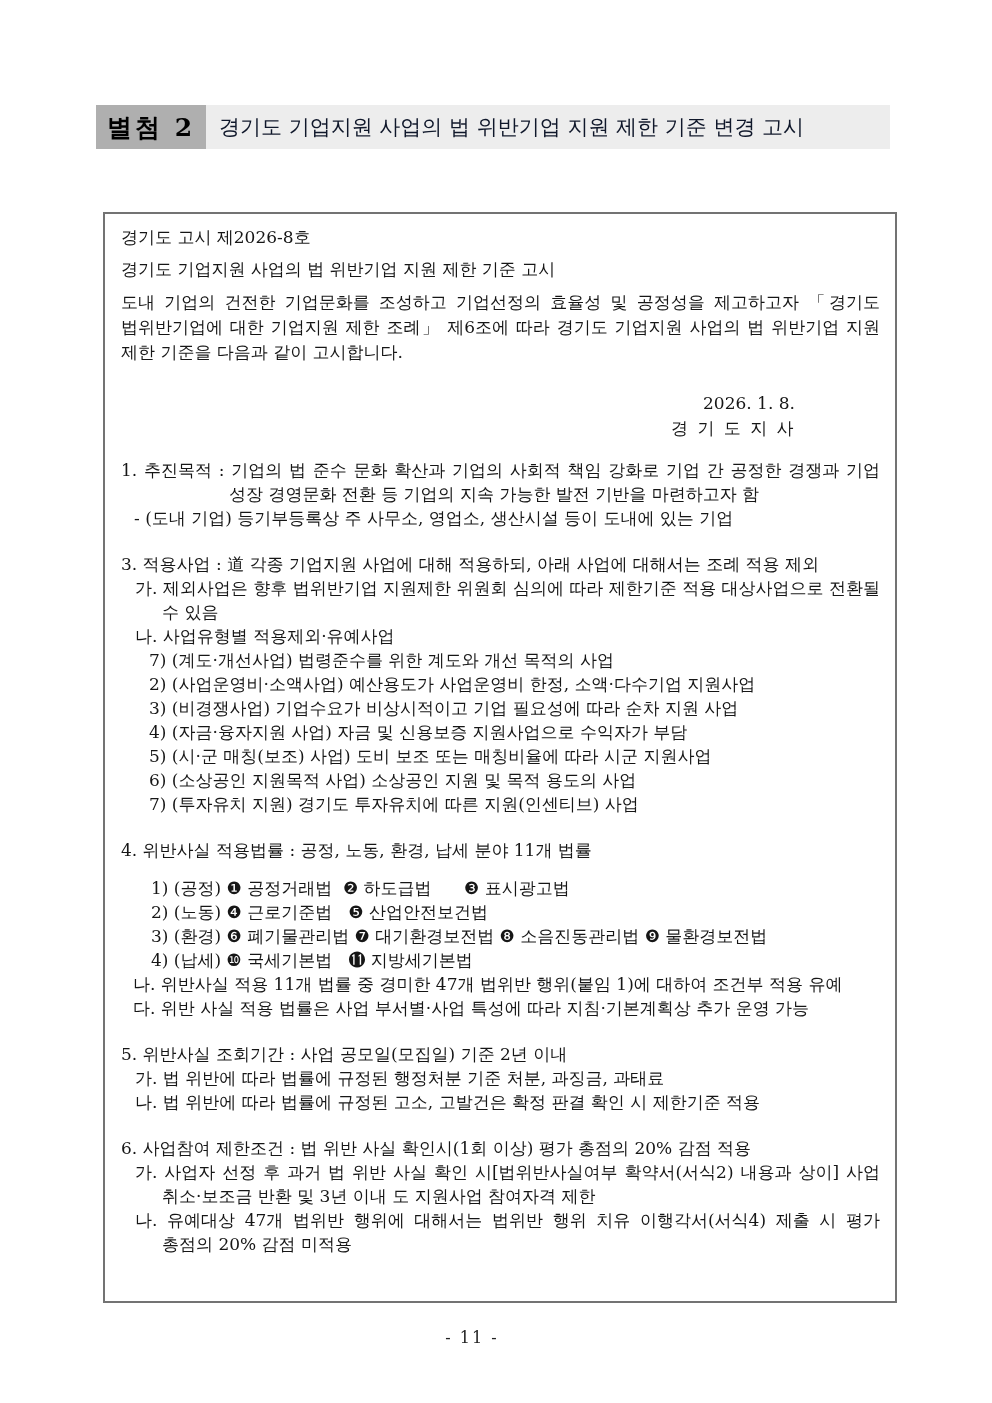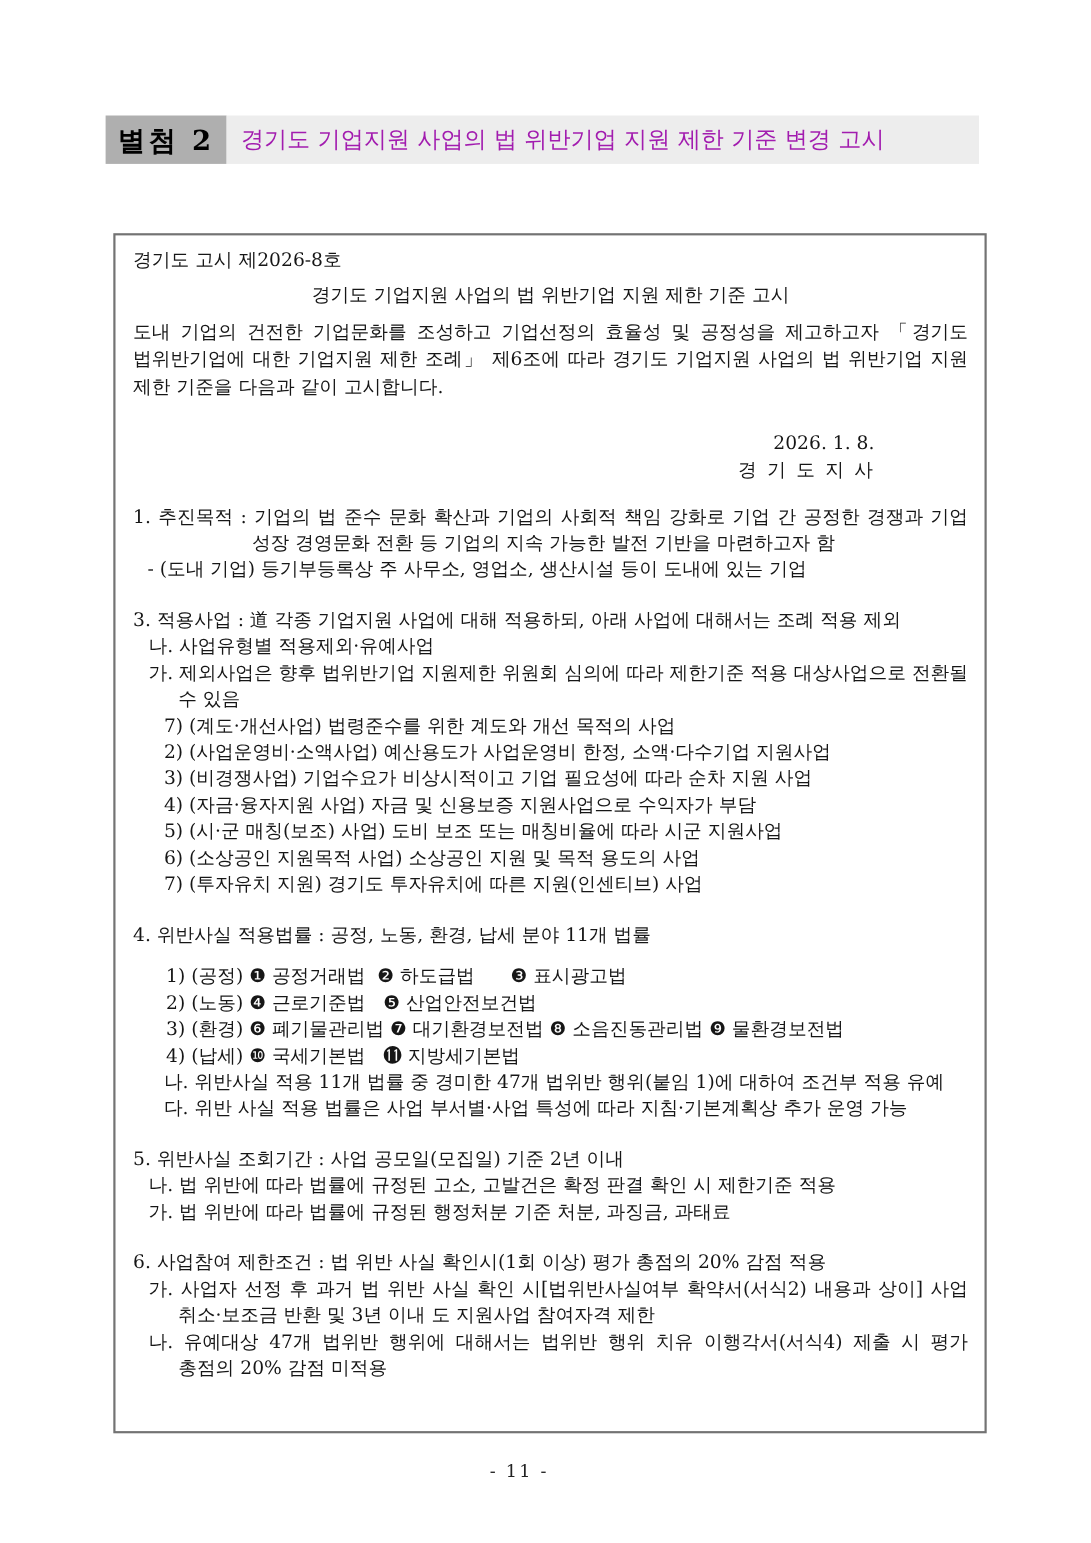--- a/index.html
+++ b/index.html
@@ -16,51 +16,51 @@
   .att-header {
     position: absolute; left: 96px; top: 105px; width: 794px; height: 44px;
     display: flex; align-items: stretch;
   }
   .att-label {
     width: 110px; background: #afafaf; color: #000;
     font-weight: 700; font-size: 25px; letter-spacing: 3px;
     display: flex; align-items: center; justify-content: center;
   }
   .att-title {
-    flex: 1; background: #ededed; color: #a21caf;
+    flex: 1; background: #ededed; color: #0f172a;
     font-size: 21px; white-space: nowrap;
     display: flex; align-items: center; padding-left: 13px;
   }
 
   
   .doc-box {
     position: absolute; left: 103px; top: 212px; width: 794px; height: 1091px;
     border: 2px solid #737373; background: #ffffff;
     padding: 11px 15px 0 16px;
     font-size: 17px; line-height: 24px;
     overflow: hidden;
   }
   .notice-number { text-align: left; }
-  .notice-title  { text-align: center; margin-top: 8px; }
+  .notice-title  { text-align: left; margin-top: 8px; }
   .intro { margin-top: 9px; text-align: justify; line-height: 25px; word-break: keep-all; }
 
   .date-line   { margin-top: 26px; margin-left: 582px; white-space: nowrap; }
   .signer-line { margin-top: 1px;  margin-left: 550px; letter-spacing: 2px; white-space: nowrap; }
 
   .sec { padding-left: 108px; text-indent: -108px; text-align: justify; word-break: keep-all; }
   .mt-s1 { margin-top: 18px; }
   .mt-sec { margin-top: 22px; }
 
   .dash-item { margin-left: 13px; }
   .ga-item   { margin-left: 14px; padding-left: 27px; text-indent: -27px; text-align: justify; word-break: keep-all; }
   .num-item  { margin-left: 28px; }
   .ga-bold   { margin-left: 14px; margin-top: 12px; font-weight: 700; }
   .laws      { margin-top: 14px; margin-left: 30px; list-style: none; }
   .laws li   { white-space: pre-wrap; }
-  .s4-note   { margin-left: 28px; padding-left: 26px; text-indent: -26px; text-align: justify; word-break: keep-all; }
+  .s4-note   { margin-left: 12px; padding-left: 26px; text-indent: -26px; text-align: justify; word-break: keep-all; }
 
   .footer {
     position: absolute; left: 0; top: 1328px; width: 944px;
     text-align: center; font-size: 16px; letter-spacing: 2px; color: #222;
   }
 </style>
 </head>
 <body>
 
 <div class="page">
@@ -76,43 +76,43 @@
     <p class="intro">도내 기업의 건전한 기업문화를 조성하고 기업선정의 효율성 및 공정성을 제고하고자 「경기도 법위반기업에 대한 기업지원 제한 조례」 제6조에 따라 경기도 기업지원 사업의 법 위반기업 지원 제한 기준을 다음과 같이 고시합니다.</p>
 
     <div class="date-line">2026. 1. 8.</div>
     <div class="signer-line">경 기 도 지 사</div>
 
     <div class="sec mt-s1">1. 추진목적 : 기업의 법 준수 문화 확산과 기업의 사회적 책임 강화로 기업 간 공정한 경쟁과 기업 성장 경영문화 전환 등 기업의 지속 가능한 발전 기반을 마련하고자 함</div>
 
     <div class="dash-item">- (도내 기업) 등기부등록상 주 사무소, 영업소, 생산시설 등이 도내에 있는 기업</div>
 
     <div class="sec mt-sec">3. 적용사업 : 道 각종 기업지원 사업에 대해 적용하되, 아래 사업에 대해서는 조례 적용 제외</div>
+    <div class="ga-item">가. 제외사업은 향후 법위반기업 지원제한 위원회 심의에 따라 제한기준 적용 대상사업으로 전환될 수 있음</div>
     <div class="ga-item">나. 사업유형별 적용제외·유예사업</div>
-    <div class="ga-item">가. 제외사업은 향후 법위반기업 지원제한 위원회 심의에 따라 제한기준 적용 대상사업으로 전환될 수 있음</div>
     <div class="num-item">7) (계도·개선사업) 법령준수를 위한 계도와 개선 목적의 사업</div>
     <div class="num-item">2) (사업운영비·소액사업) 예산용도가 사업운영비 한정, 소액·다수기업 지원사업</div>
     <div class="num-item">3) (비경쟁사업) 기업수요가 비상시적이고 기업 필요성에 따라 순차 지원 사업</div>
     <div class="num-item">4) (자금·융자지원 사업) 자금 및 신용보증 지원사업으로 수익자가 부담</div>
     <div class="num-item">5) (시·군 매칭(보조) 사업) 도비 보조 또는 매칭비율에 따라 시군 지원사업</div>
     <div class="num-item">6) (소상공인 지원목적 사업) 소상공인 지원 및 목적 용도의 사업</div>
     <div class="num-item">7) (투자유치 지원) 경기도 투자유치에 따른 지원(인센티브) 사업</div>
 
     <div class="sec mt-sec">4. 위반사실 적용법률 : 공정, 노동, 환경, 납세 분야 11개 법률</div>
     <ul class="laws">
       <li>1) (공정) ❶ 공정거래법  ❷ 하도급법      ❸ 표시광고법</li>
       <li>2) (노동) ❹ 근로기준법   ❺ 산업안전보건법</li>
       <li>3) (환경) ❻ 폐기물관리법 ❼ 대기환경보전법 ❽ 소음진동관리법 ❾ 물환경보전법</li>
       <li>4) (납세) ❿ 국세기본법   ⓫ 지방세기본법</li>
     </ul>
     <div class="s4-note">나. 위반사실 적용 11개 법률 중 경미한 47개 법위반 행위(붙임 1)에 대하여 조건부 적용 유예</div>
     <div class="s4-note">다. 위반 사실 적용 법률은 사업 부서별·사업 특성에 따라 지침·기본계획상 추가 운영 가능</div>
 
     <div class="sec mt-sec">5. 위반사실 조회기간 : 사업 공모일(모집일) 기준 2년 이내</div>
+    <div class="ga-item">가. 법 위반에 따라 법률에 규정된 행정처분 기준 처분, 과징금, 과태료</div>
     <div class="ga-item">나. 법 위반에 따라 법률에 규정된 고소, 고발건은 확정 판결 확인 시 제한기준 적용</div>
-    <div class="ga-item">가. 법 위반에 따라 법률에 규정된 행정처분 기준 처분, 과징금, 과태료</div>
 
     <div class="sec mt-sec">6. 사업참여 제한조건 : 법 위반 사실 확인시(1회 이상) 평가 총점의 20% 감점 적용</div>
     <div class="ga-item">가. 사업자 선정 후 과거 법 위반 사실 확인 시[법위반사실여부 확약서(서식2) 내용과 상이] 사업 취소·보조금 반환 및 3년 이내 도 지원사업 참여자격 제한</div>
     <div class="ga-item">나. 유예대상 47개 법위반 행위에 대해서는 법위반 행위 치유 이행각서(서식4) 제출 시 평가 총점의 20% 감점 미적용</div>
   </div>
 
   <div class="footer">- 11 -</div>
 
 </div>
 

